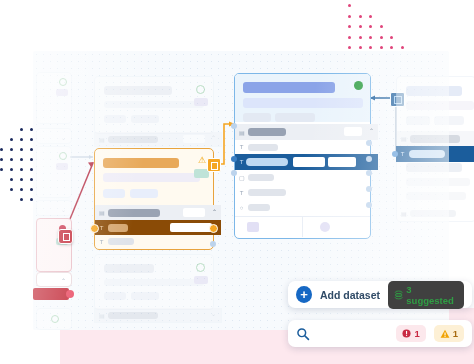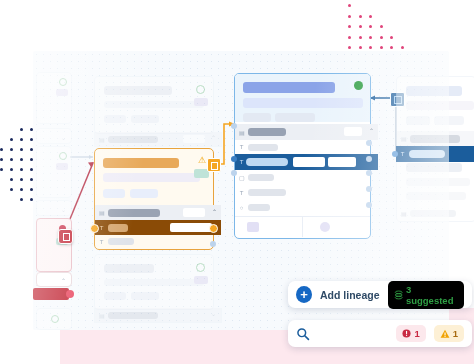--- a/index.html
+++ b/index.html
@@ -38,21 +38,21 @@
   .handle{position:absolute;width:7px;height:7px;border-radius:50%;border:1.5px solid #fff;}
   .handle.orange{background:#f5a623;}
   .port{position:absolute;width:6px;height:6px;border-radius:50%;background:#bcd3ec;}
 
   
   .pill{position:absolute;background:#fff;border-radius:7px;
         box-shadow:0 2px 7px rgba(20,40,80,.16);display:flex;align-items:center;}
   .pill-label{font-size:10.5px;font-weight:bold;color:#2f4a66;white-space:nowrap;}
   .badge{display:flex;align-items:center;gap:3px;border-radius:5px;
          font-size:9.5px;font-weight:bold;padding:3px 6px;}
-  .badge-green{background:#000000;color:#2f9e44;}
+  .badge-green{background:#404040;color:#2f9e44;}
   .badge-red{background:#fce8ec;color:#c92a43;}
   .badge-amber{background:#fdf0d5;color:#a86b10;}
   .circ-plus{width:17px;height:17px;border-radius:50%;background:#1668c4;
      color:#fff;font-size:13px;line-height:17px;text-align:center;font-weight:bold;}
 </style>
 </head>
 <body>
 
 <div class="abs" id="pink-panel"></div>
 
@@ -321,21 +321,21 @@
 <div class="crow sel-navy" style="position:absolute;left:396px;top:146px;width:78px;height:16px;border-radius:0;">
   <span class="tglyph" style="color:#cfe3f7;">T</span>
   <span class="abs" style="left:13px;top:4px;width:36px;height:8px;background:#bfd9f2;border-radius:4px;"></span>
 </div>
 <div class="port" style="left:392px;top:151px;background:#5b9ad8;"></div>
 
 <div class="abs" id="canvas-fade"></div>
 
 <div class="pill" style="left:288px;top:281px;width:168px;height:27px;padding:0 8px;gap:8px;">
   <div class="circ-plus">+</div>
-  <div class="pill-label">Add lineage</div>
+  <div class="pill-label">Add dataset</div>
   <div class="badge badge-green" style="margin-left:auto;">
     <svg width="10" height="10" viewBox="0 0 12 12">
       <ellipse cx="6" cy="2.6" rx="4.4" ry="1.7" fill="none" stroke="#2f9e44" stroke-width="1.1"></ellipse>
       <ellipse cx="6" cy="6" rx="4.4" ry="1.7" fill="none" stroke="#2f9e44" stroke-width="1.1"></ellipse>
       <ellipse cx="6" cy="9.3" rx="4.4" ry="1.7" fill="none" stroke="#2f9e44" stroke-width="1.1"></ellipse>
     </svg>
     <span>3 suggested</span>
   </div>
 </div>
 

